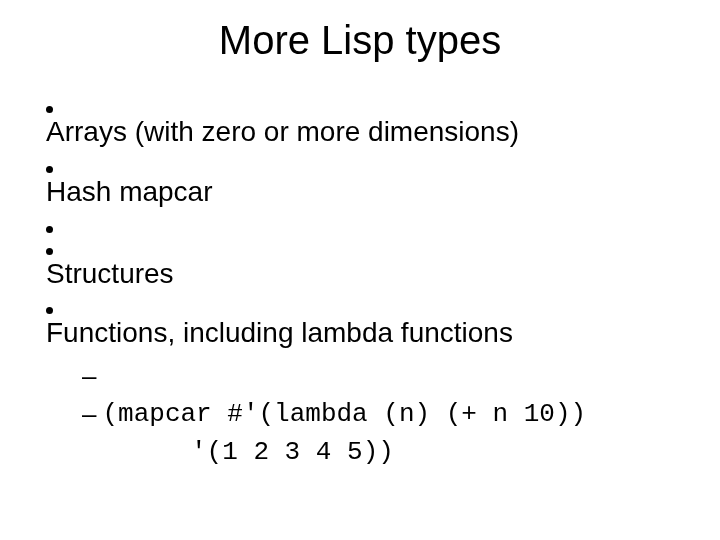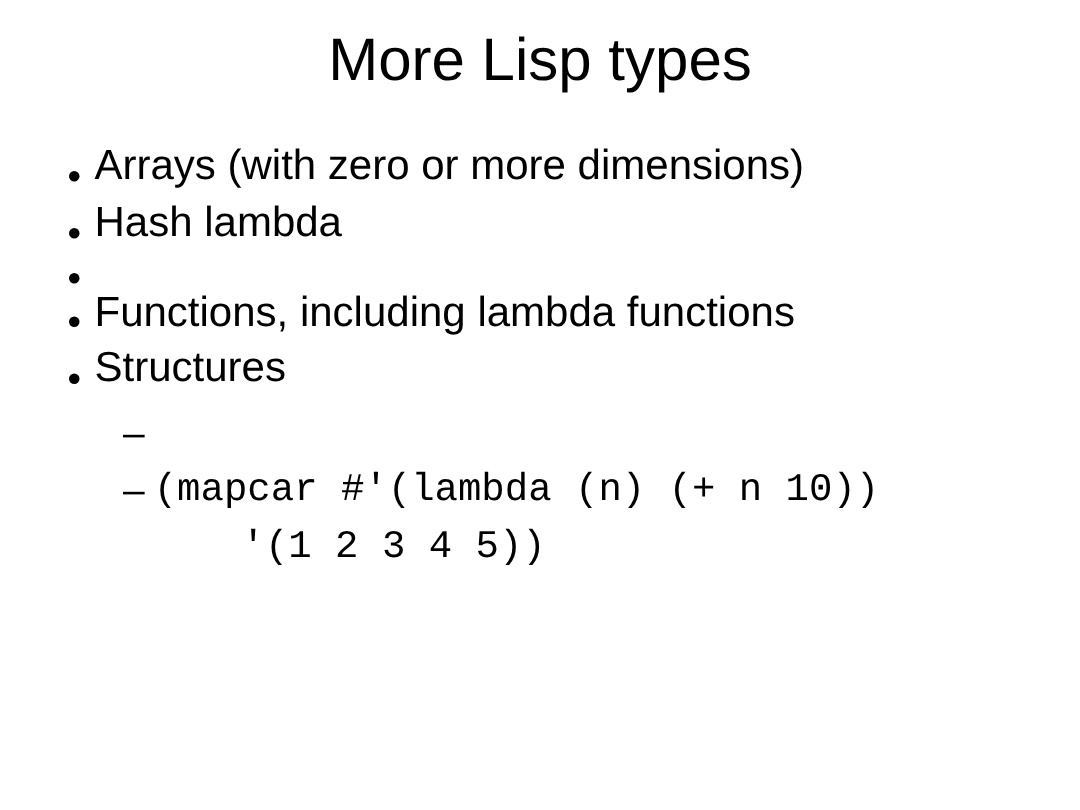--- a/index.html
+++ b/index.html
@@ -23,21 +23,22 @@
     font-weight: normal;
     margin: 0 0 28px 0;
   }
   .bullets {
     font-size: 28px;
     line-height: 1.35;
     margin-left: 6px;
   }
   .bullet {
     display: flex;
-    align-items: center;
+    align-items: flex-start;
+    flex-direction: column;
   }
   .dot {
     width: 7px;
     height: 7px;
     background: #000;
     border-radius: 50%;
     display: inline-block;
     margin-top: 15px;
     margin-right: 10px;
     flex: 0 0 auto;
@@ -53,54 +54,54 @@
     align-items: flex-start;
   }
   .dash {
     margin-right: 6px;
     flex: 0 0 auto;
   }
   .mono {
     font-family: "Courier New", Courier, monospace;
   }
   .cont {
-    margin-left: 79px;
+    margin-left: 109px;
   }
 </style>
 </head>
 <body>
 
 <div class="slide">
 
   <h1 class="title">More Lisp types</h1>
 
   <div class="bullets">
 
     <div class="bullet">
       <span class="dot"></span>
       <span>Arrays (with zero or more dimensions)</span>
     </div>
 
     <div class="bullet">
       <span class="dot"></span>
-      <span>Hash lambda</span>
+      <span>Hash mapcar</span>
     </div>
 
     <div class="bullet">
       <span class="dot"></span>
     </div>
 
     <div class="bullet">
       <span class="dot"></span>
-      <span>Functions, including lambda functions</span>
+      <span>Structures</span>
     </div>
 
     <div class="bullet">
       <span class="dot"></span>
-      <span>Structures</span>
+      <span>Functions, including lambda functions</span>
     </div>
 
   </div>
 
   <div class="sub-bullets">
 
     <div class="sub-bullet">
       <span class="dash">–</span>
     </div>
 

